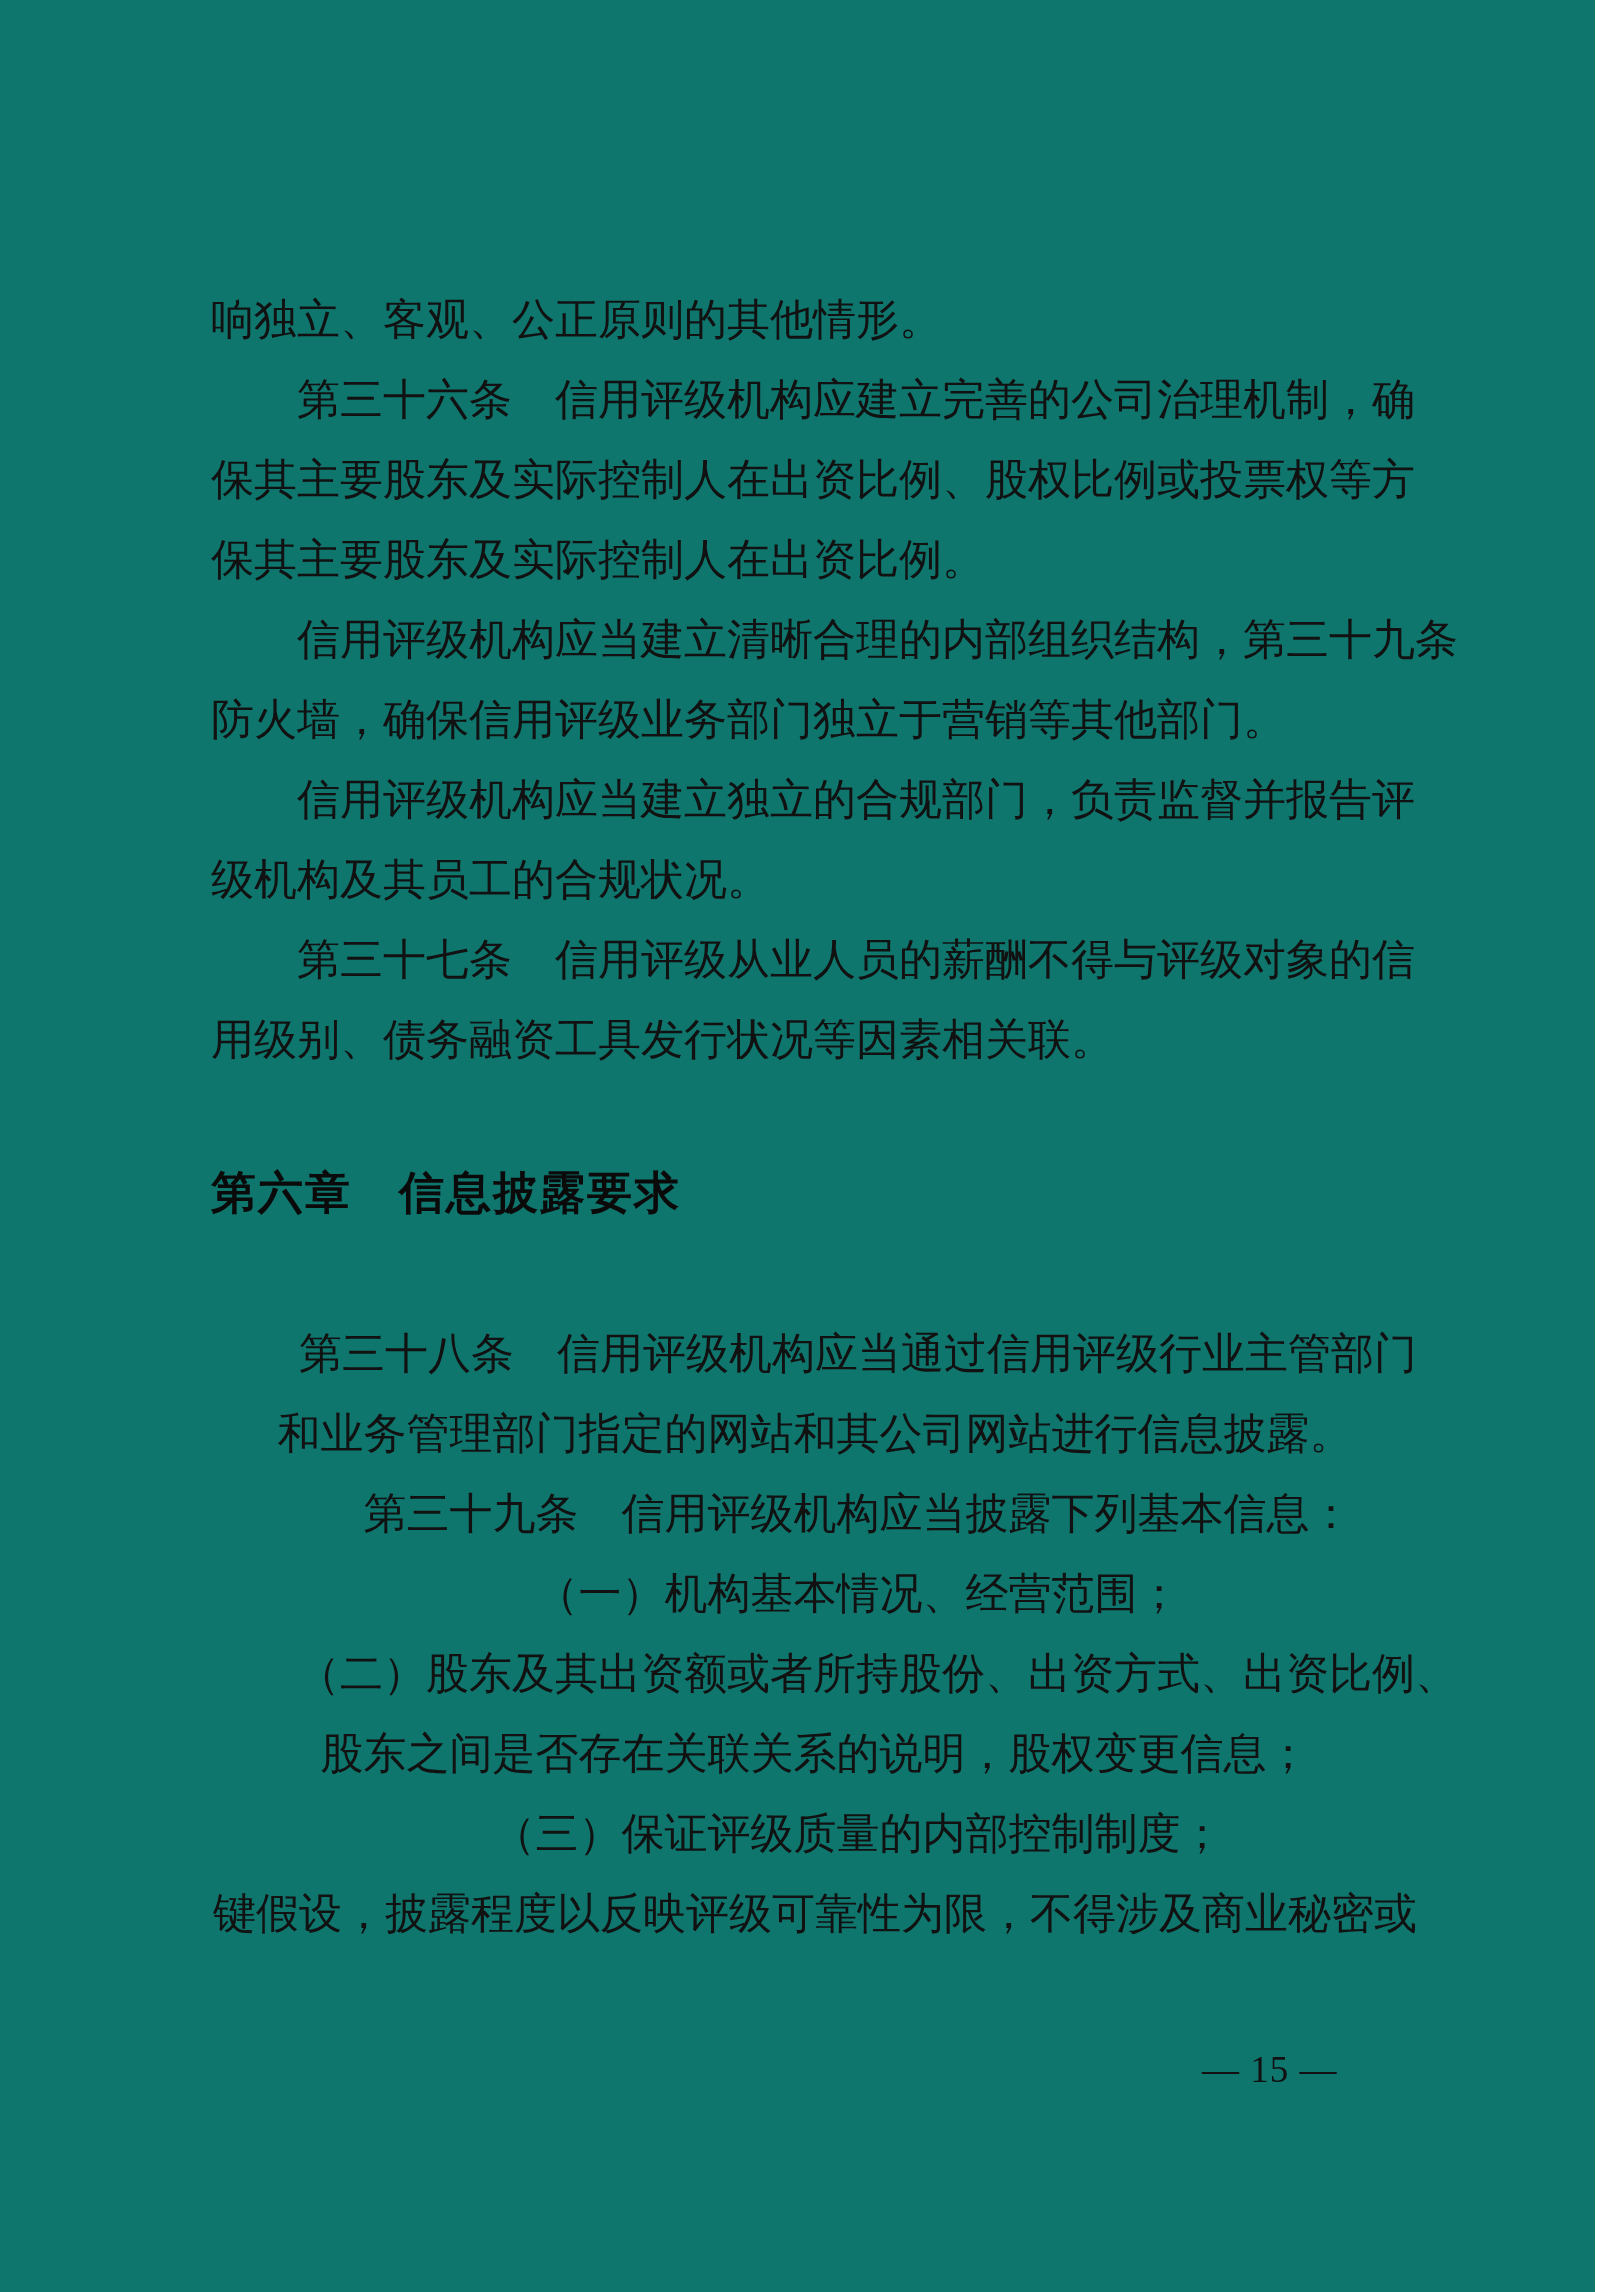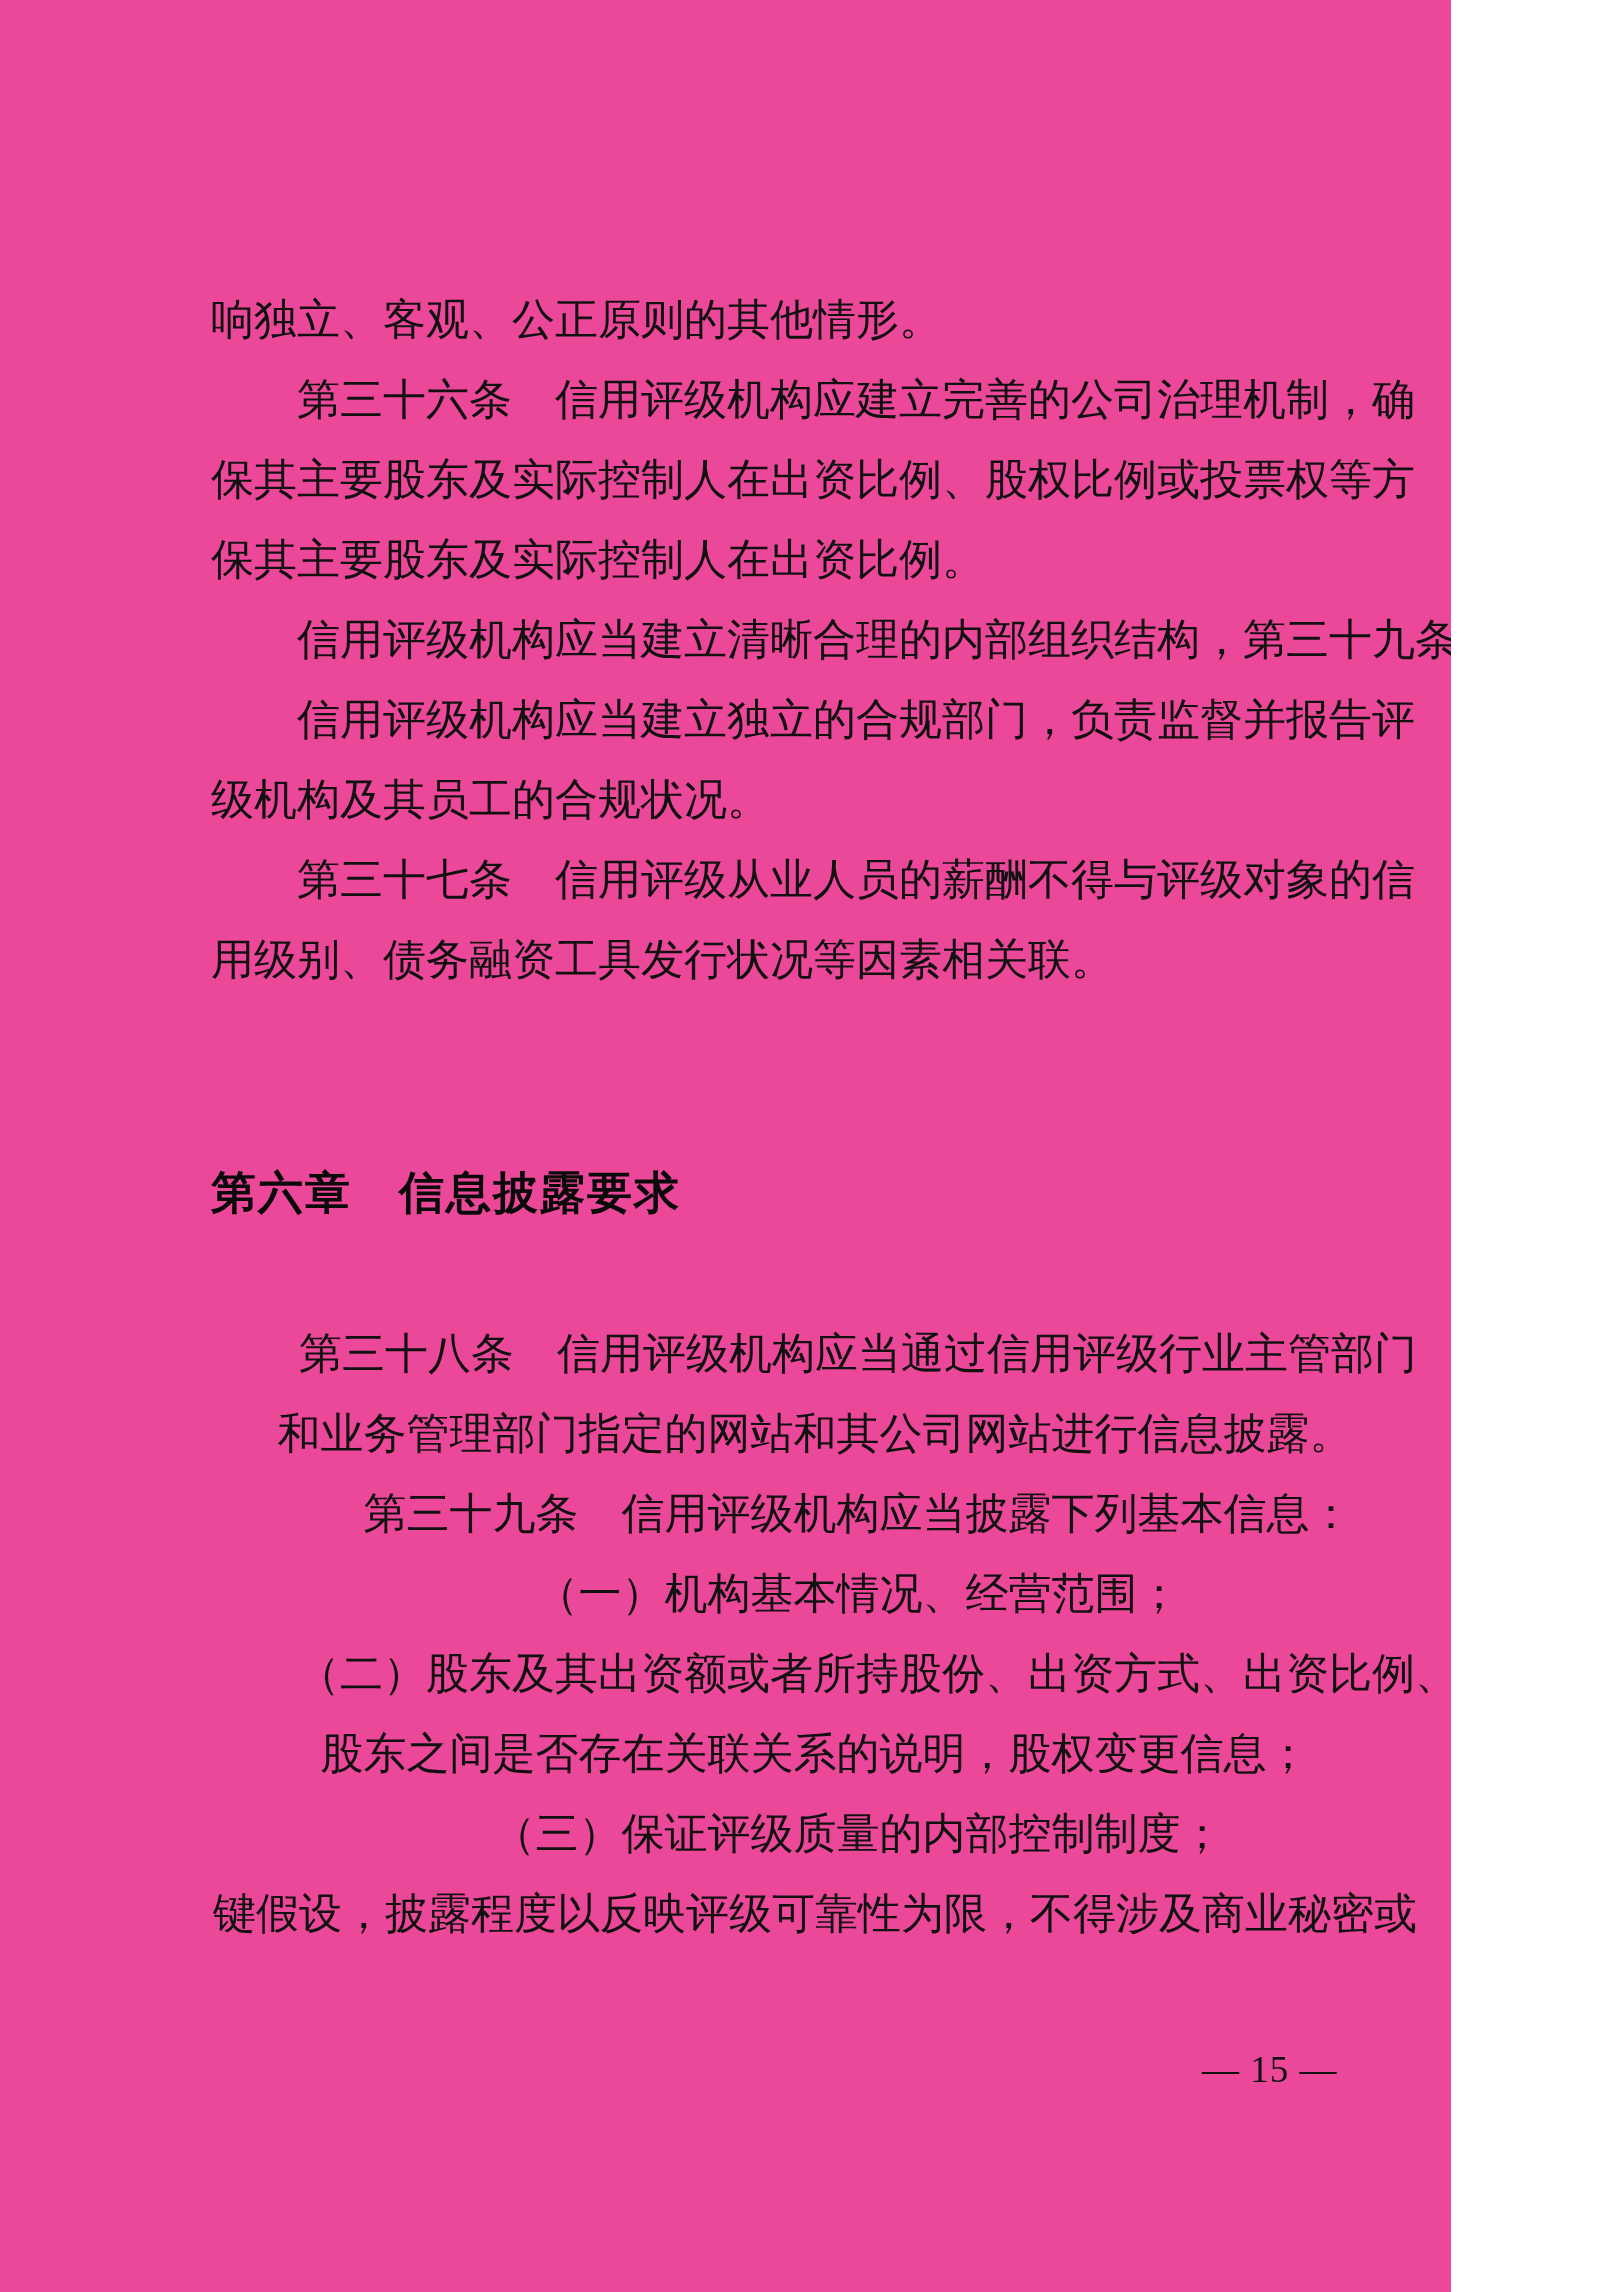--- a/index.html
+++ b/index.html
@@ -2,23 +2,23 @@
 <html lang="zh"><head>
 <meta charset="utf-8">
 <style>
   html, body {
     margin: 0;
     padding: 0;
     background: #ffffff;
   }
   .page {
     position: relative;
-    width: 1451px;
+    width: 1595px;
     height: 2293px;
-    background: #ec4899;
+    background: #0f766e;
     color: #111111;
     overflow: hidden;
     font-family: "Liberation Serif", "DejaVu Serif", serif;
   }
   .text-block {
     position: absolute;
     left: 211px;
     width: 1208px;
   }
   .block-upper { top: 280px; }
@@ -66,20 +66,21 @@
 
 <div class="page">
 
   <div class="text-block block-upper">
 
   <div class="line">响独立、客观、公正原则的其他情形。</div>
       <div class="line indent">第三十六条　信用评级机构应建立完善的公司治理机制，确</div>
       <div class="line">保其主要股东及实际控制人在出资比例、股权比例或投票权等方</div>
       <div class="line">保其主要股东及实际控制人在出资比例。</div>
       <div class="line indent">信用评级机构应当建立清晰合理的内部组织结构，第三十九条</div>
+      <div class="line">防火墙，确保信用评级业务部门独立于营销等其他部门。</div>
       <div class="line indent">信用评级机构应当建立独立的合规部门，负责监督并报告评</div>
       <div class="line">级机构及其员工的合规状况。</div>
       <div class="line indent">第三十七条　信用评级从业人员的薪酬不得与评级对象的信</div>
       <div class="line">用级别、债务融资工具发行状况等因素相关联。</div>
     </div>
 
   <div class="chapter-heading">第六章　信息披露要求</div>
 
   <div class="text-block block-lower">
 

